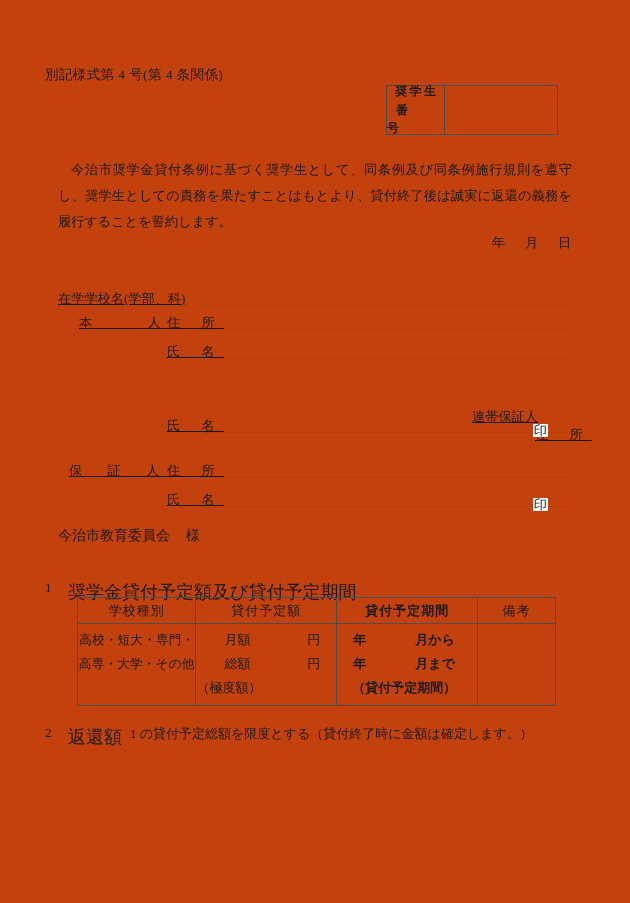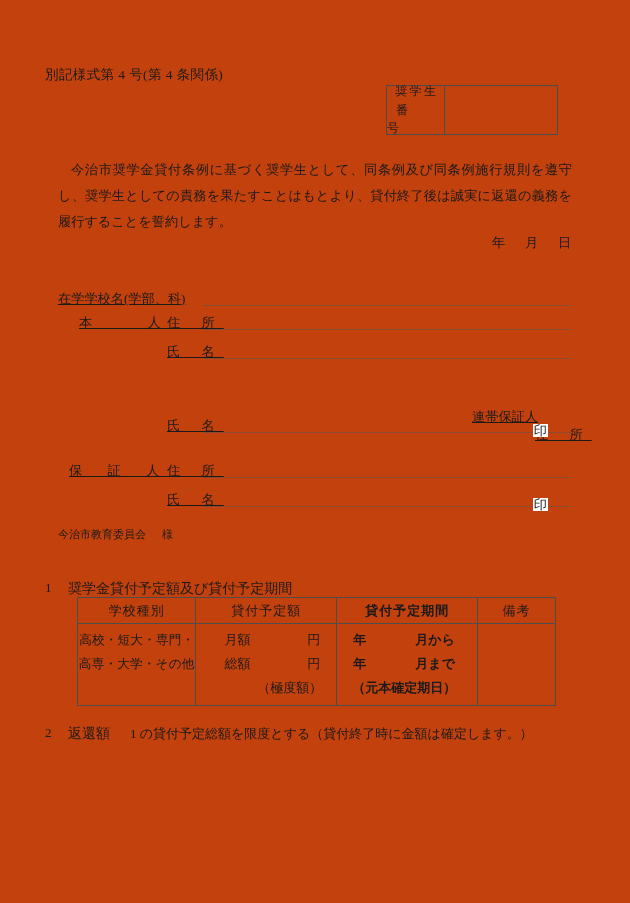--- a/index.html
+++ b/index.html
@@ -44,20 +44,21 @@
   .num-box-label {
     width: 58px;
     border-right: 1px solid #4d4d4d;
     box-sizing: border-box;
     display: flex;
     flex-direction: column;
     justify-content: center;
     align-items: center;
     font-size: 12px;
     line-height: 1.55;
+    font-weight: bold;
   }
   .num-box-label .l1 { letter-spacing: 2.5px; text-indent: 2.5px; }
   .num-box-label .l2 { letter-spacing: 9px; text-indent: 9px; }
   .num-box-value { flex: 1; }
 
   .doc-title {
     left: 0;
     top: 139px;
     width: 630px;
     text-align: center;
@@ -129,32 +130,32 @@
     font-size: 13.2px;
     line-height: 1;
   }
   .sig-wide .sig-party { width: 146px; }
   .sig-wide .sig-field { width: 0; }
 
   
   .addressee {
     left: 58px;
     top: 527px;
-    font-size: 11px;
+    font-size: 14px;
   }
   .addressee .sama { margin-left: 16px; }
 
   
   .item-no {
     left: 45px;
     font-size: 13.2px;
   }
   .item-label {
     left: 68px;
-    font-size: 14px;
+    font-size: 18px;
   }
 
   
   .tbl {
     position: absolute;
     left: 77px;
     top: 597px;
     width: 479px;
     border-collapse: collapse;
     font-size: 13px;
@@ -183,21 +184,21 @@
     letter-spacing: 0.2px;
     font-size: 12.6px;
   }
   .l-amt {
     display: flex;
     justify-content: space-between;
     padding: 0 16px 0 28px;
     text-align: center;
   }
   .l-amt-note {
-    text-align: right;
+    text-align: left;
     padding-right: 14px;
   }
   .l-term {
     text-align: center;
     padding-right: 6px;
   }
   .l-term .y { display: inline-block; width: 62px; text-align: left; }
 
   
   .item2-text {
@@ -322,21 +323,21 @@
         </div>
       </td>
       <td class="col3">
         <div class="cell-lines">
           <div class="l-term">
             <span class="y">年</span><span>月から</span>
           </div>
           <div class="l-term">
             <span class="y">年</span><span>月まで</span>
           </div>
-          <div class="l-term">（元本確定期日）</div>
+          <div class="l-term">（貸付予定期間）</div>
         </div>
       </td>
       <td class="col4"></td>
     </tr>
   </tbody>
     </table>
 
   <div class="abs jp item-no" style="top:725px;">2</div>
   <div class="abs jp item-label nowrap" style="top:725px;">返還額</div>
   <div class="abs jp item2-text nowrap" style="top:725px;">1 の貸付予定総額を限度とする（貸付終了時に金額は確定します。）</div>

